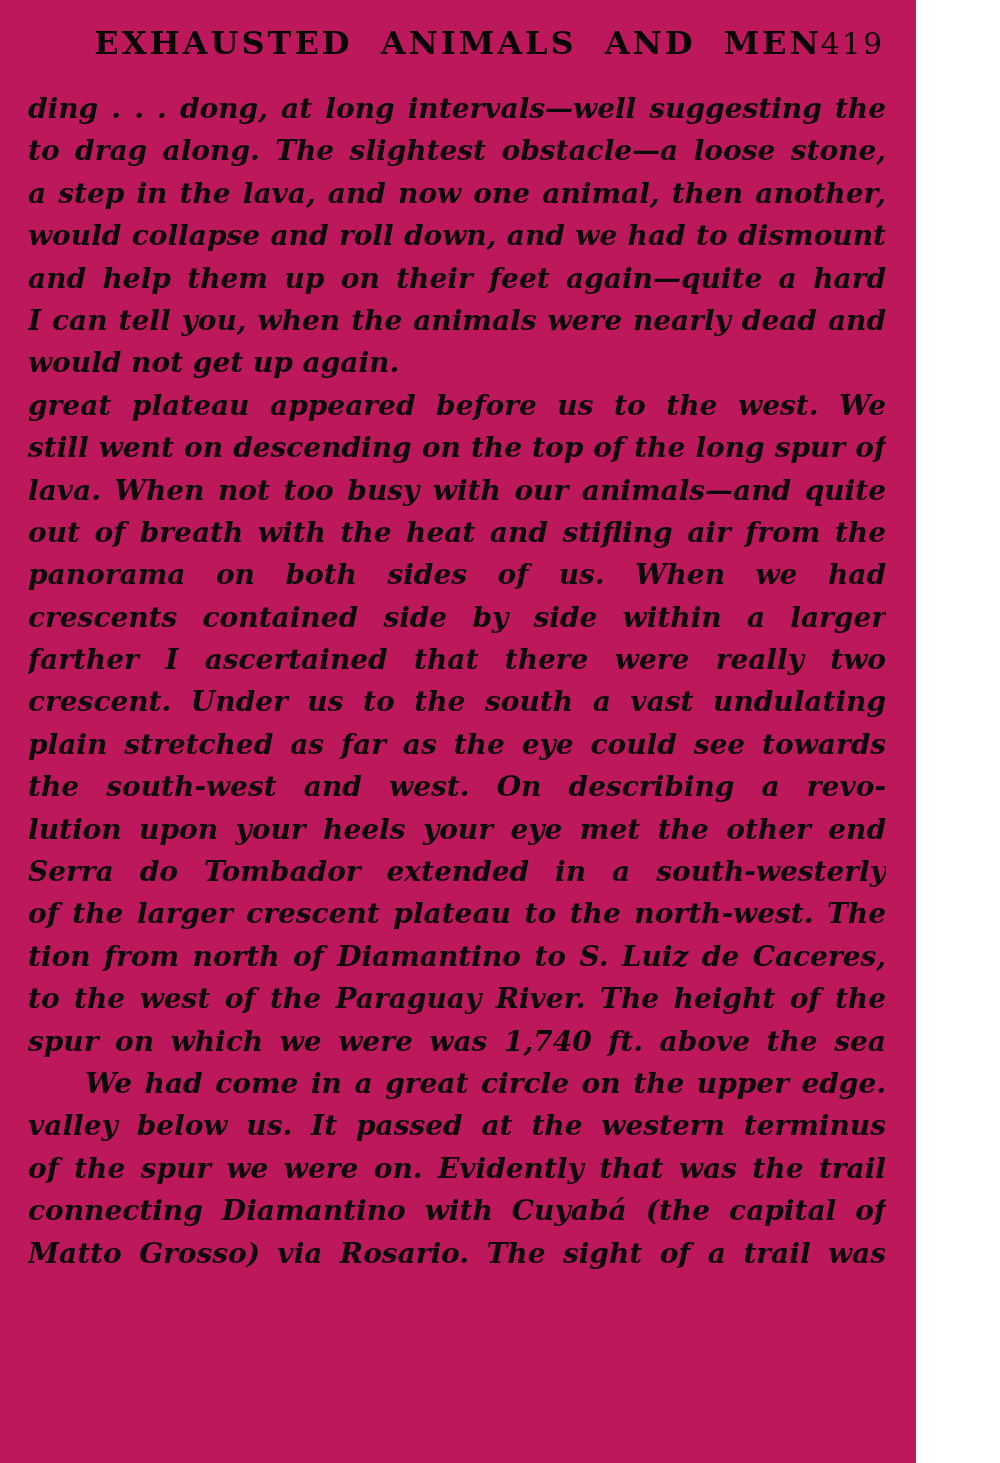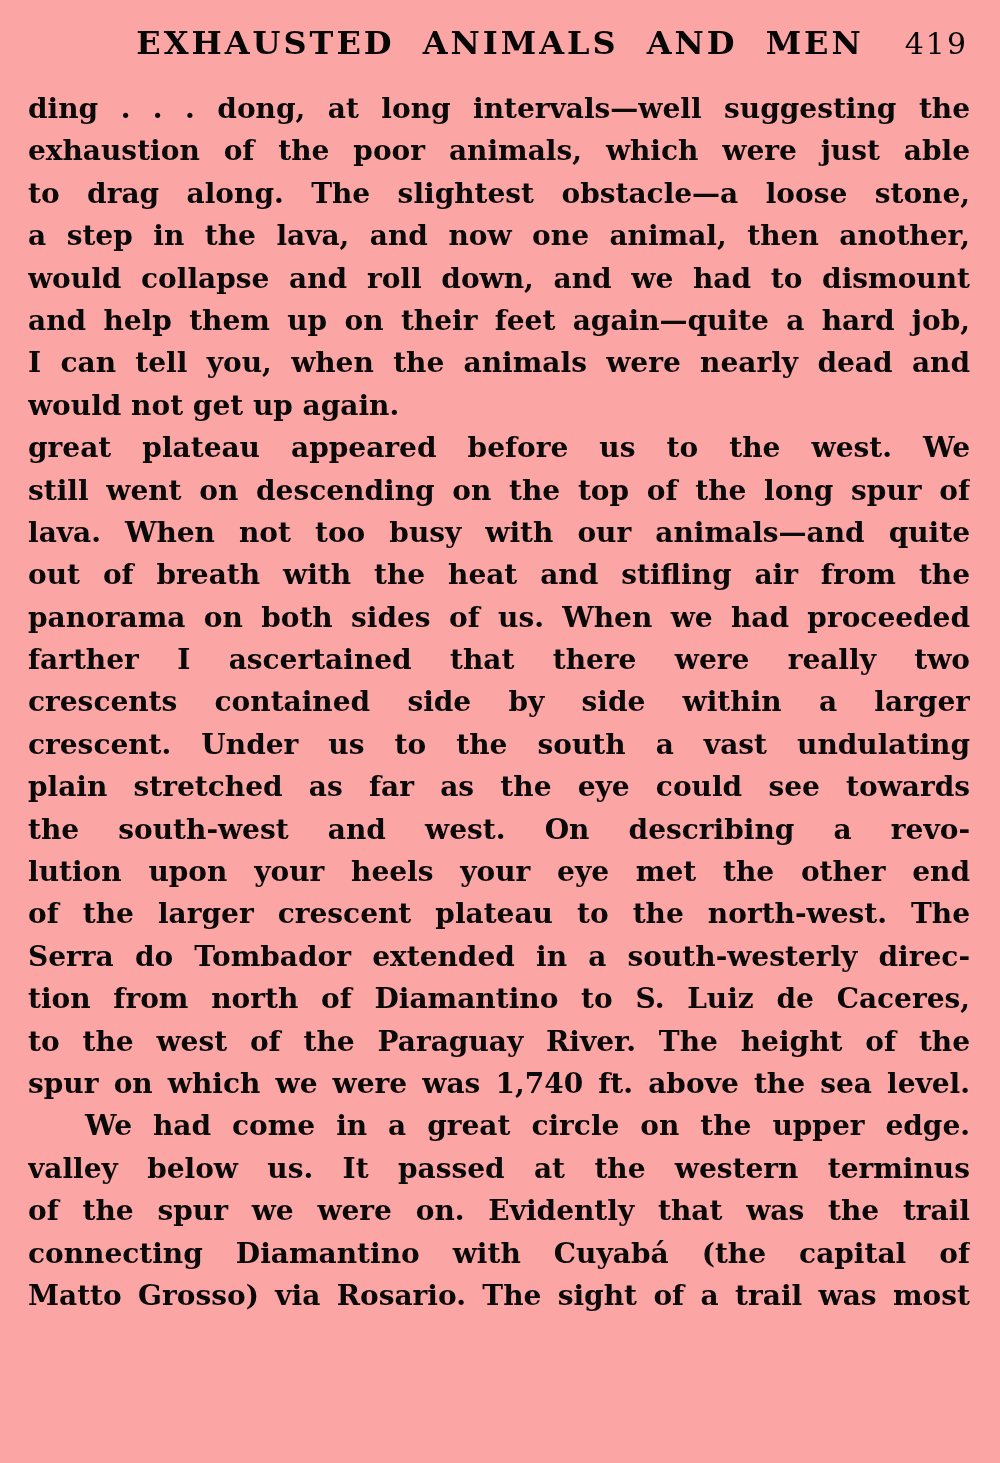--- a/index.html
+++ b/index.html
@@ -2,23 +2,23 @@
 <html><head>
 <meta charset="utf-8">
 <style>
   html, body {
     margin: 0;
     padding: 0;
     background: #ffffff;
   }
   #page {
     position: relative;
-    width: 1000px;
+    width: 916px;
     height: 1463px;
-    background: #fca5a5;
+    background: #be185d;
     color: #060606;
     font-family: "DejaVu Serif", "Liberation Serif", serif;
     overflow: hidden;
   }
   #running-head {
     position: relative;
     margin-top: 24px;
     height: 46px;
   }
   #head-title {
@@ -37,20 +37,21 @@
     font-size: 30px;
     font-weight: 400;
     letter-spacing: 2px;
   }
   #page-body {
     margin: 18px 30px 0 28px; 
     font-size: 28px;
     font-weight: 700;
     line-height: 42.4px;
     color: #0a0a0a;
+    font-style: italic;
   }
   .paragraph { margin: 0; }
   .line {
     text-align: justify;
     text-align-last: justify;
     height: 42.4px;
     overflow: hidden;
   }
   .line.no-justify {
     text-align-last: left;
@@ -63,42 +64,41 @@
 <body>
 
 <div id="page">
   <div id="running-head">
     <span id="head-title">EXHAUSTED ANIMALS AND MEN</span>
     <span id="head-page-number">419</span>
   </div>
   <div id="page-body">
       <div class="paragraph">
         <div class="line">ding . . . dong, at long intervals—well suggesting the</div>
-        <div class="line">exhaustion of the poor animals, which were just able</div>
         <div class="line">to drag along. The slightest obstacle—a loose stone,</div>
         <div class="line">a step in the lava, and now one animal, then another,</div>
         <div class="line">would collapse and roll down, and we had to dismount</div>
         <div class="line">and help them up on their feet again—quite a hard job,</div>
         <div class="line">I can tell you, when the animals were nearly dead and</div>
         <div class="line no-justify">would not get up again.</div>
       </div>
       <div class="paragraph">
         <div class="line">great plateau appeared before us to the west. We</div>
         <div class="line">still went on descending on the top of the long spur of</div>
         <div class="line">lava. When not too busy with our animals—and quite</div>
         <div class="line">out of breath with the heat and stifling air from the</div>
         <div class="line">panorama on both sides of us. When we had proceeded</div>
+        <div class="line">crescents contained side by side within a larger</div>
         <div class="line">farther I ascertained that there were really two</div>
-        <div class="line">crescents contained side by side within a larger</div>
         <div class="line">crescent. Under us to the south a vast undulating</div>
         <div class="line">plain stretched as far as the eye could see towards</div>
         <div class="line">the south-west and west. On describing a revo-</div>
         <div class="line">lution upon your heels your eye met the other end</div>
+        <div class="line">Serra do Tombador extended in a south-westerly direc-</div>
         <div class="line">of the larger crescent plateau to the north-west. The</div>
-        <div class="line">Serra do Tombador extended in a south-westerly direc-</div>
         <div class="line">tion from north of Diamantino to S. Luiz de Caceres,</div>
         <div class="line">to the west of the Paraguay River. The height of the</div>
         <div class="line">spur on which we were was 1,740 ft. above the sea level.</div>
       </div>
       <div class="paragraph">
         <div class="line indent">We had come in a great circle on the upper edge.</div>
         <div class="line">valley below us. It passed at the western terminus</div>
         <div class="line">of the spur we were on. Evidently that was the trail</div>
         <div class="line">connecting Diamantino with Cuyabá (the capital of</div>
         <div class="line">Matto Grosso) via Rosario. The sight of a trail was most</div>

